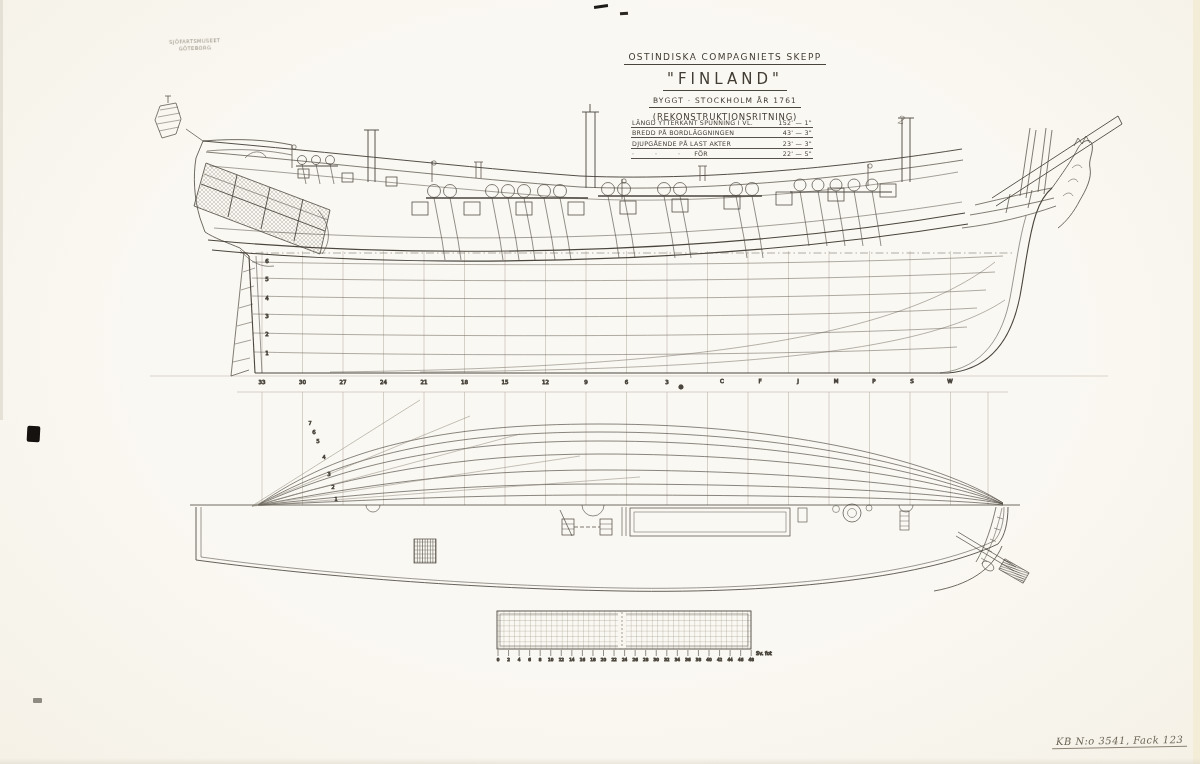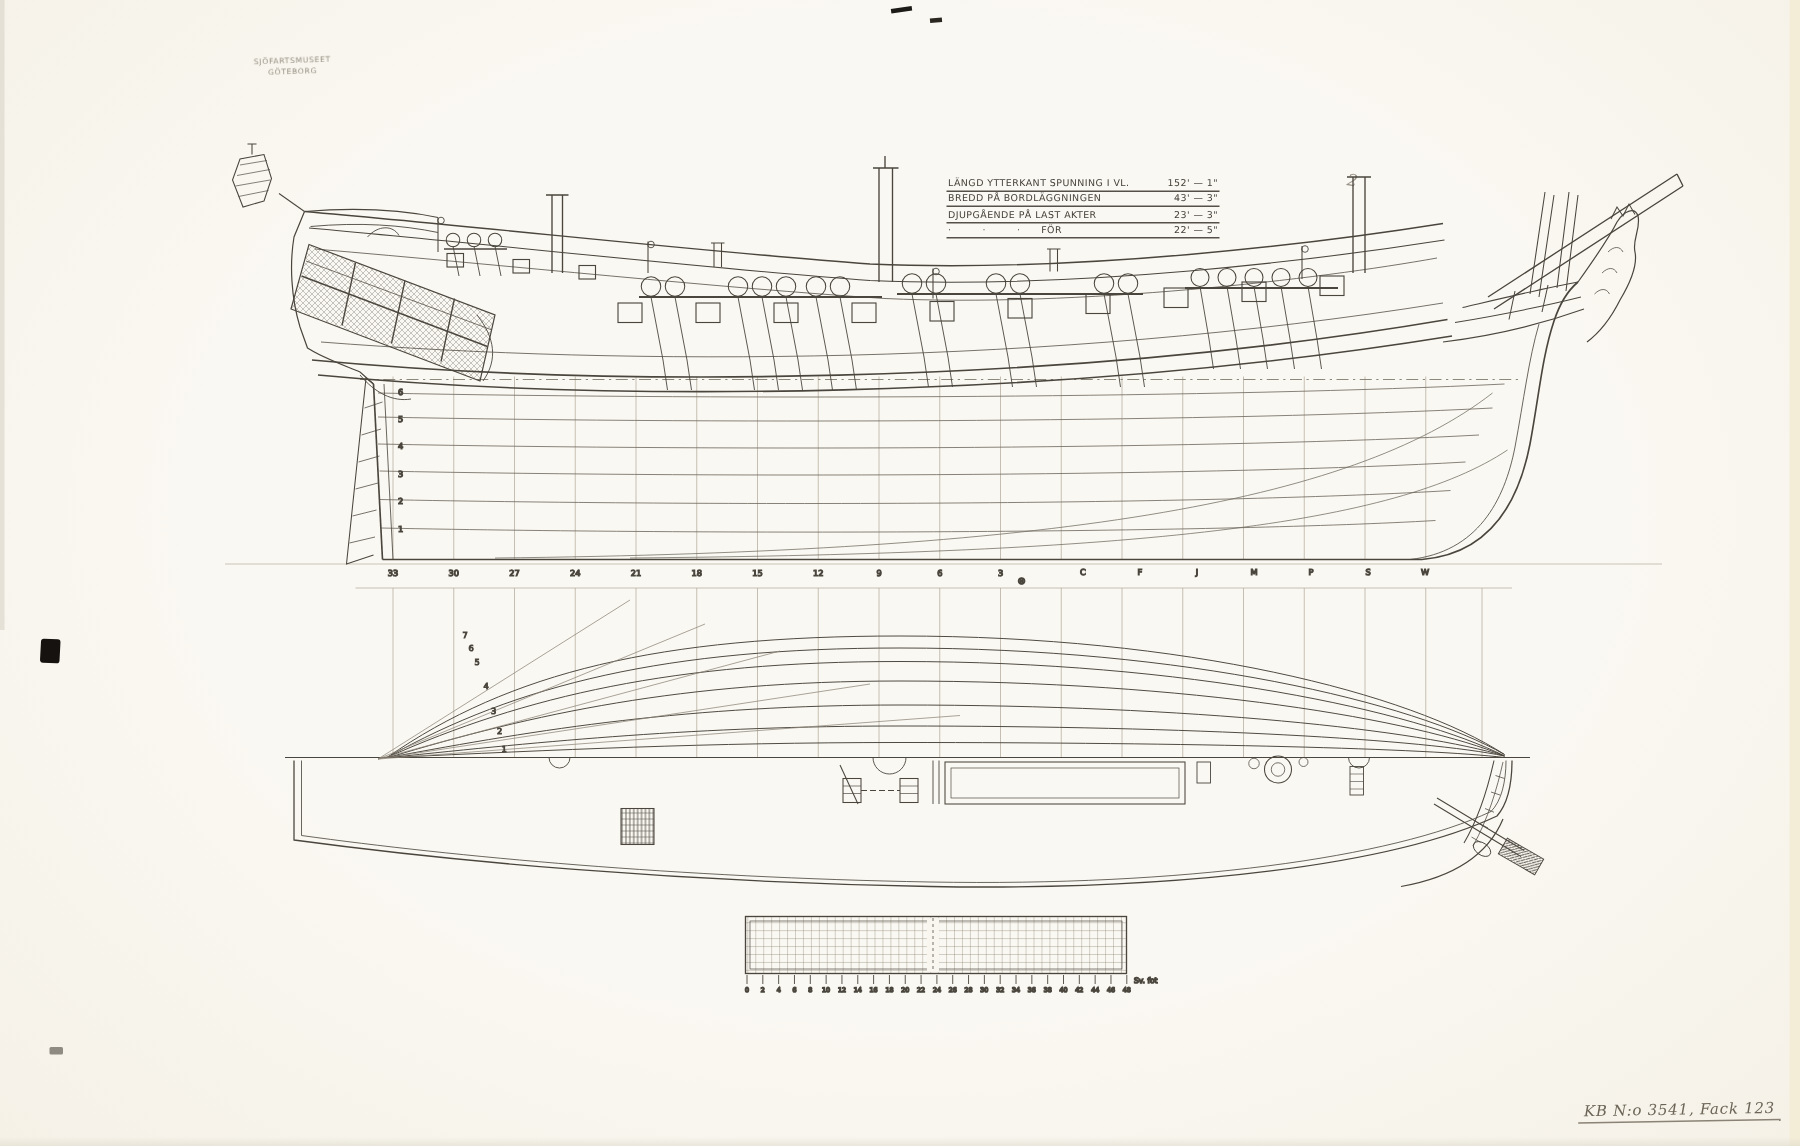--- a/index.html
+++ b/index.html
@@ -52,20 +52,26 @@
   <div class="abs mark1"></div>
   <div class="abs mark2"></div>
   <div class="abs mark3"></div>
   <div class="abs mark4"></div>
 
   <div class="abs stamp">
     <div>SJÖFARTSMUSEET</div>
     <div>GÖTEBORG</div>
   </div>
 
+  <div class="abs titleblock">
+    <div class="t-company"><span class="line">OSTINDISKA COMPAGNIETS SKEPP</span></div>
+    <div class="t-ship"><span class="line">"FINLAND"</span></div>
+    <div class="t-built"><span class="line">BYGGT · STOCKHOLM ÅR 1761</span></div>
+    <div class="t-type"><span>(REKONSTRUKTIONSRITNING)</span></div>
+  </div>
 
   <div class="abs dims">
     <div class="dim-row">
       <span class="dim-label">LÄNGD YTTERKANT SPUNNING I VL.</span>
       <span class="dim-value">152' — 1"</span>
     </div>
     <div class="dim-row">
       <span class="dim-label">BREDD PÅ BORDLÄGGNINGEN</span>
       <span class="dim-value">43' — 3"</span>
     </div>

